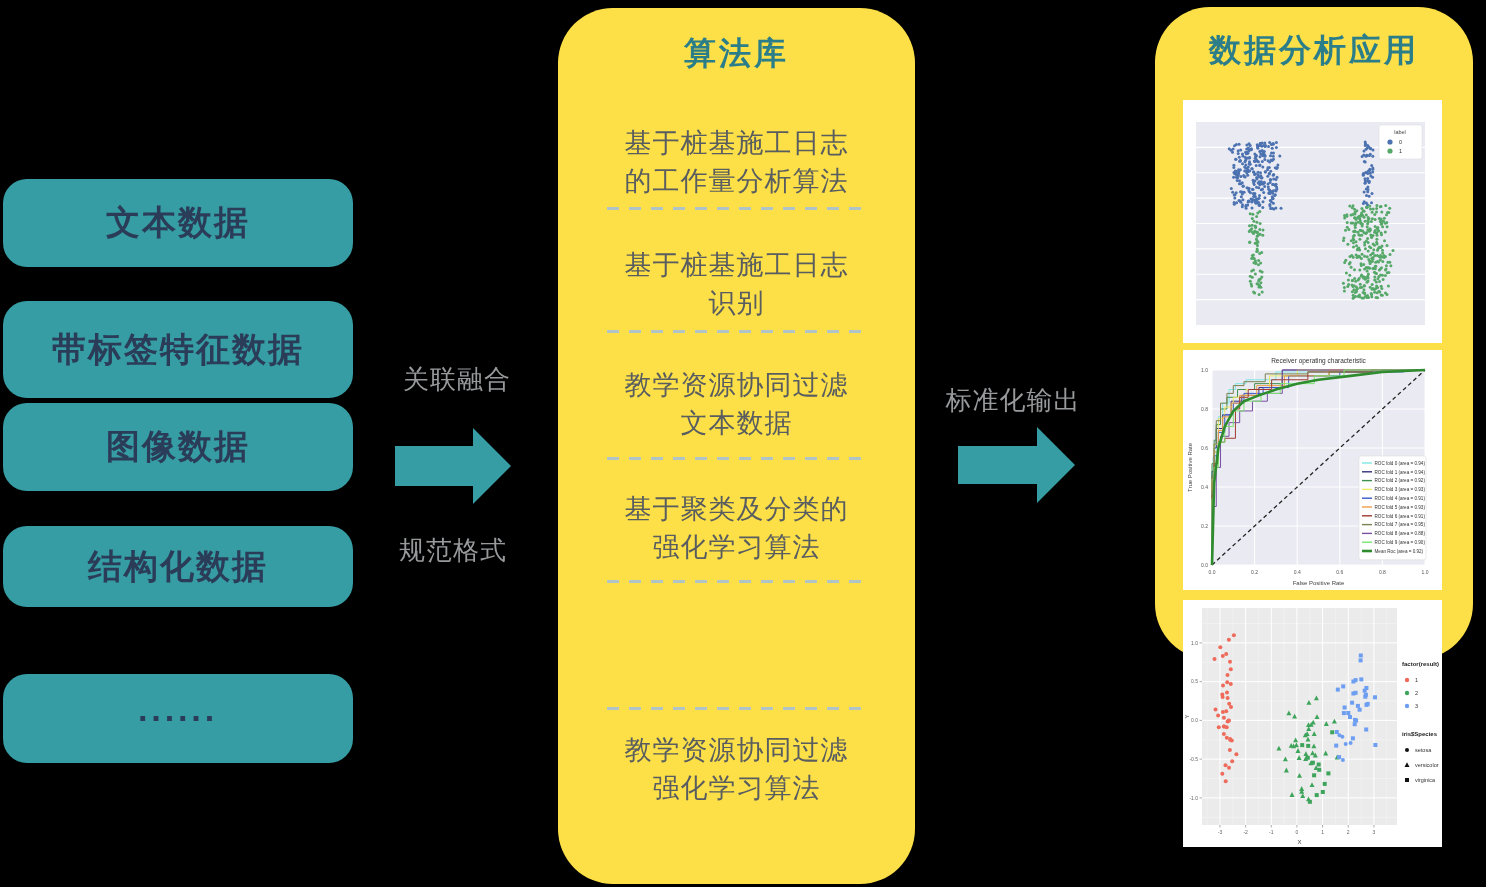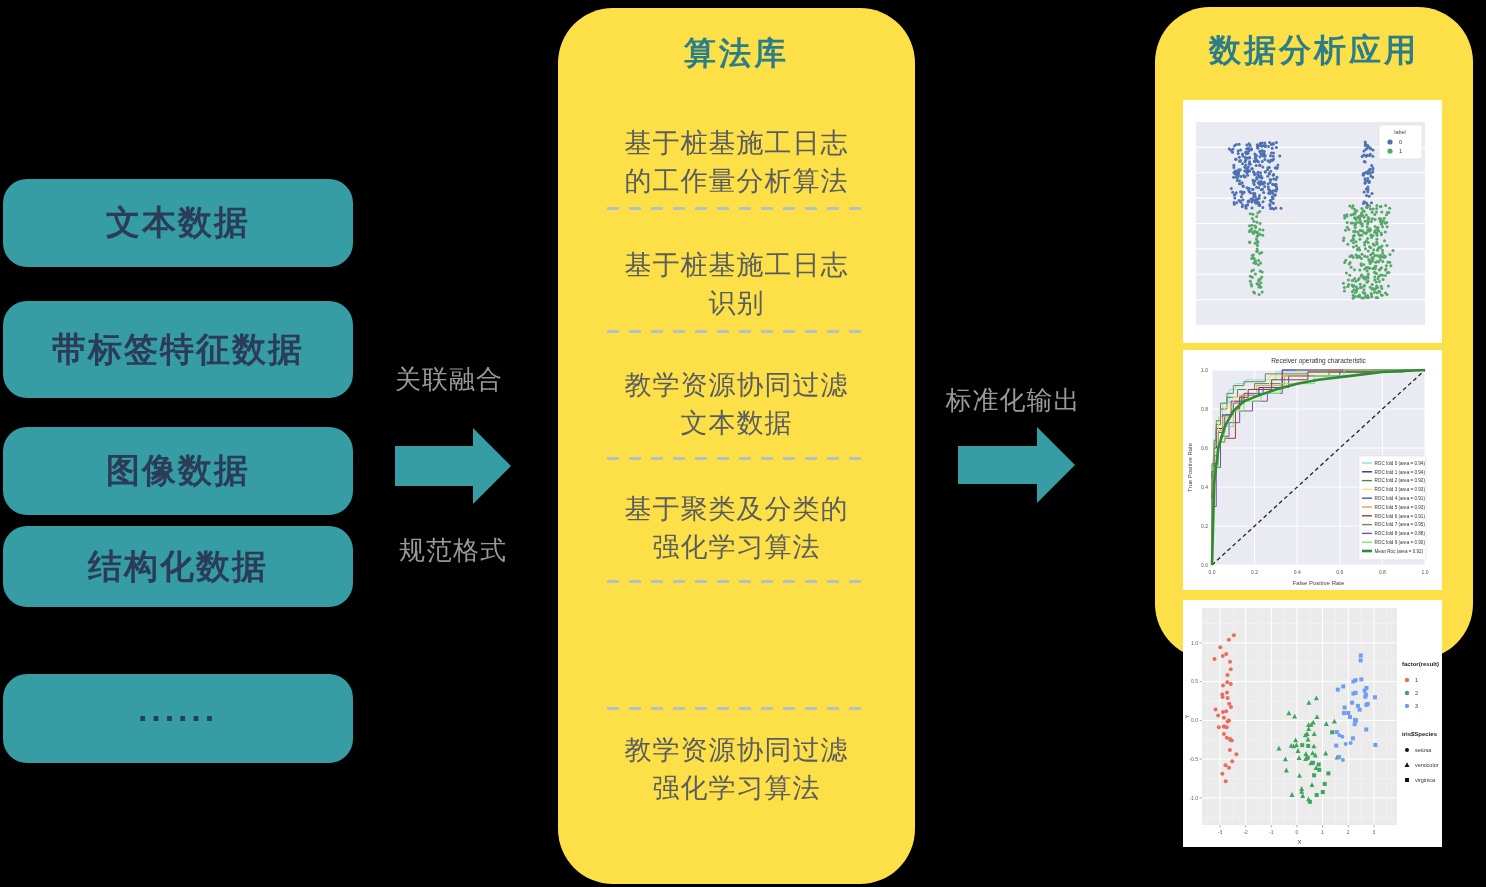--- a/index.html
+++ b/index.html
@@ -31,31 +31,31 @@
 <body>
 
 <div class="canvas">
 
   <div class="data-box" style="top:179px">
     <span>文本数据</span>
   </div>
   <div class="data-box" style="top:301px;height:97px">
     <span>带标签特征数据</span>
   </div>
-  <div class="data-box" style="top:427px">
+  <div class="data-box" style="top:403px">
     <span>图像数据</span>
   </div>
   <div class="data-box" style="top:526px;height:81px">
     <span>结构化数据</span>
   </div>
   <div class="data-box" style="top:674px;height:89px">
     <span>······</span>
   </div>
 
-  <div class="flow-label" style="left:364px;top:362px">关联融合</div>
+  <div class="flow-label" style="left:372px;top:362px">关联融合</div>
   <div class="arrow" style="left:395px;top:428px">
     <div class="arrow-body" style="width:78px;height:40px"></div>
     <div class="arrow-head"></div>
   </div>
   <div class="flow-label" style="left:368px;top:533px">规范格式</div>
 
   <div class="panel" style="left:558px;top:8px;width:357px;height:876px">
     <div class="panel-title" style="top:24px">算法库</div>
 
     <div class="c-item" style="top:116px">

